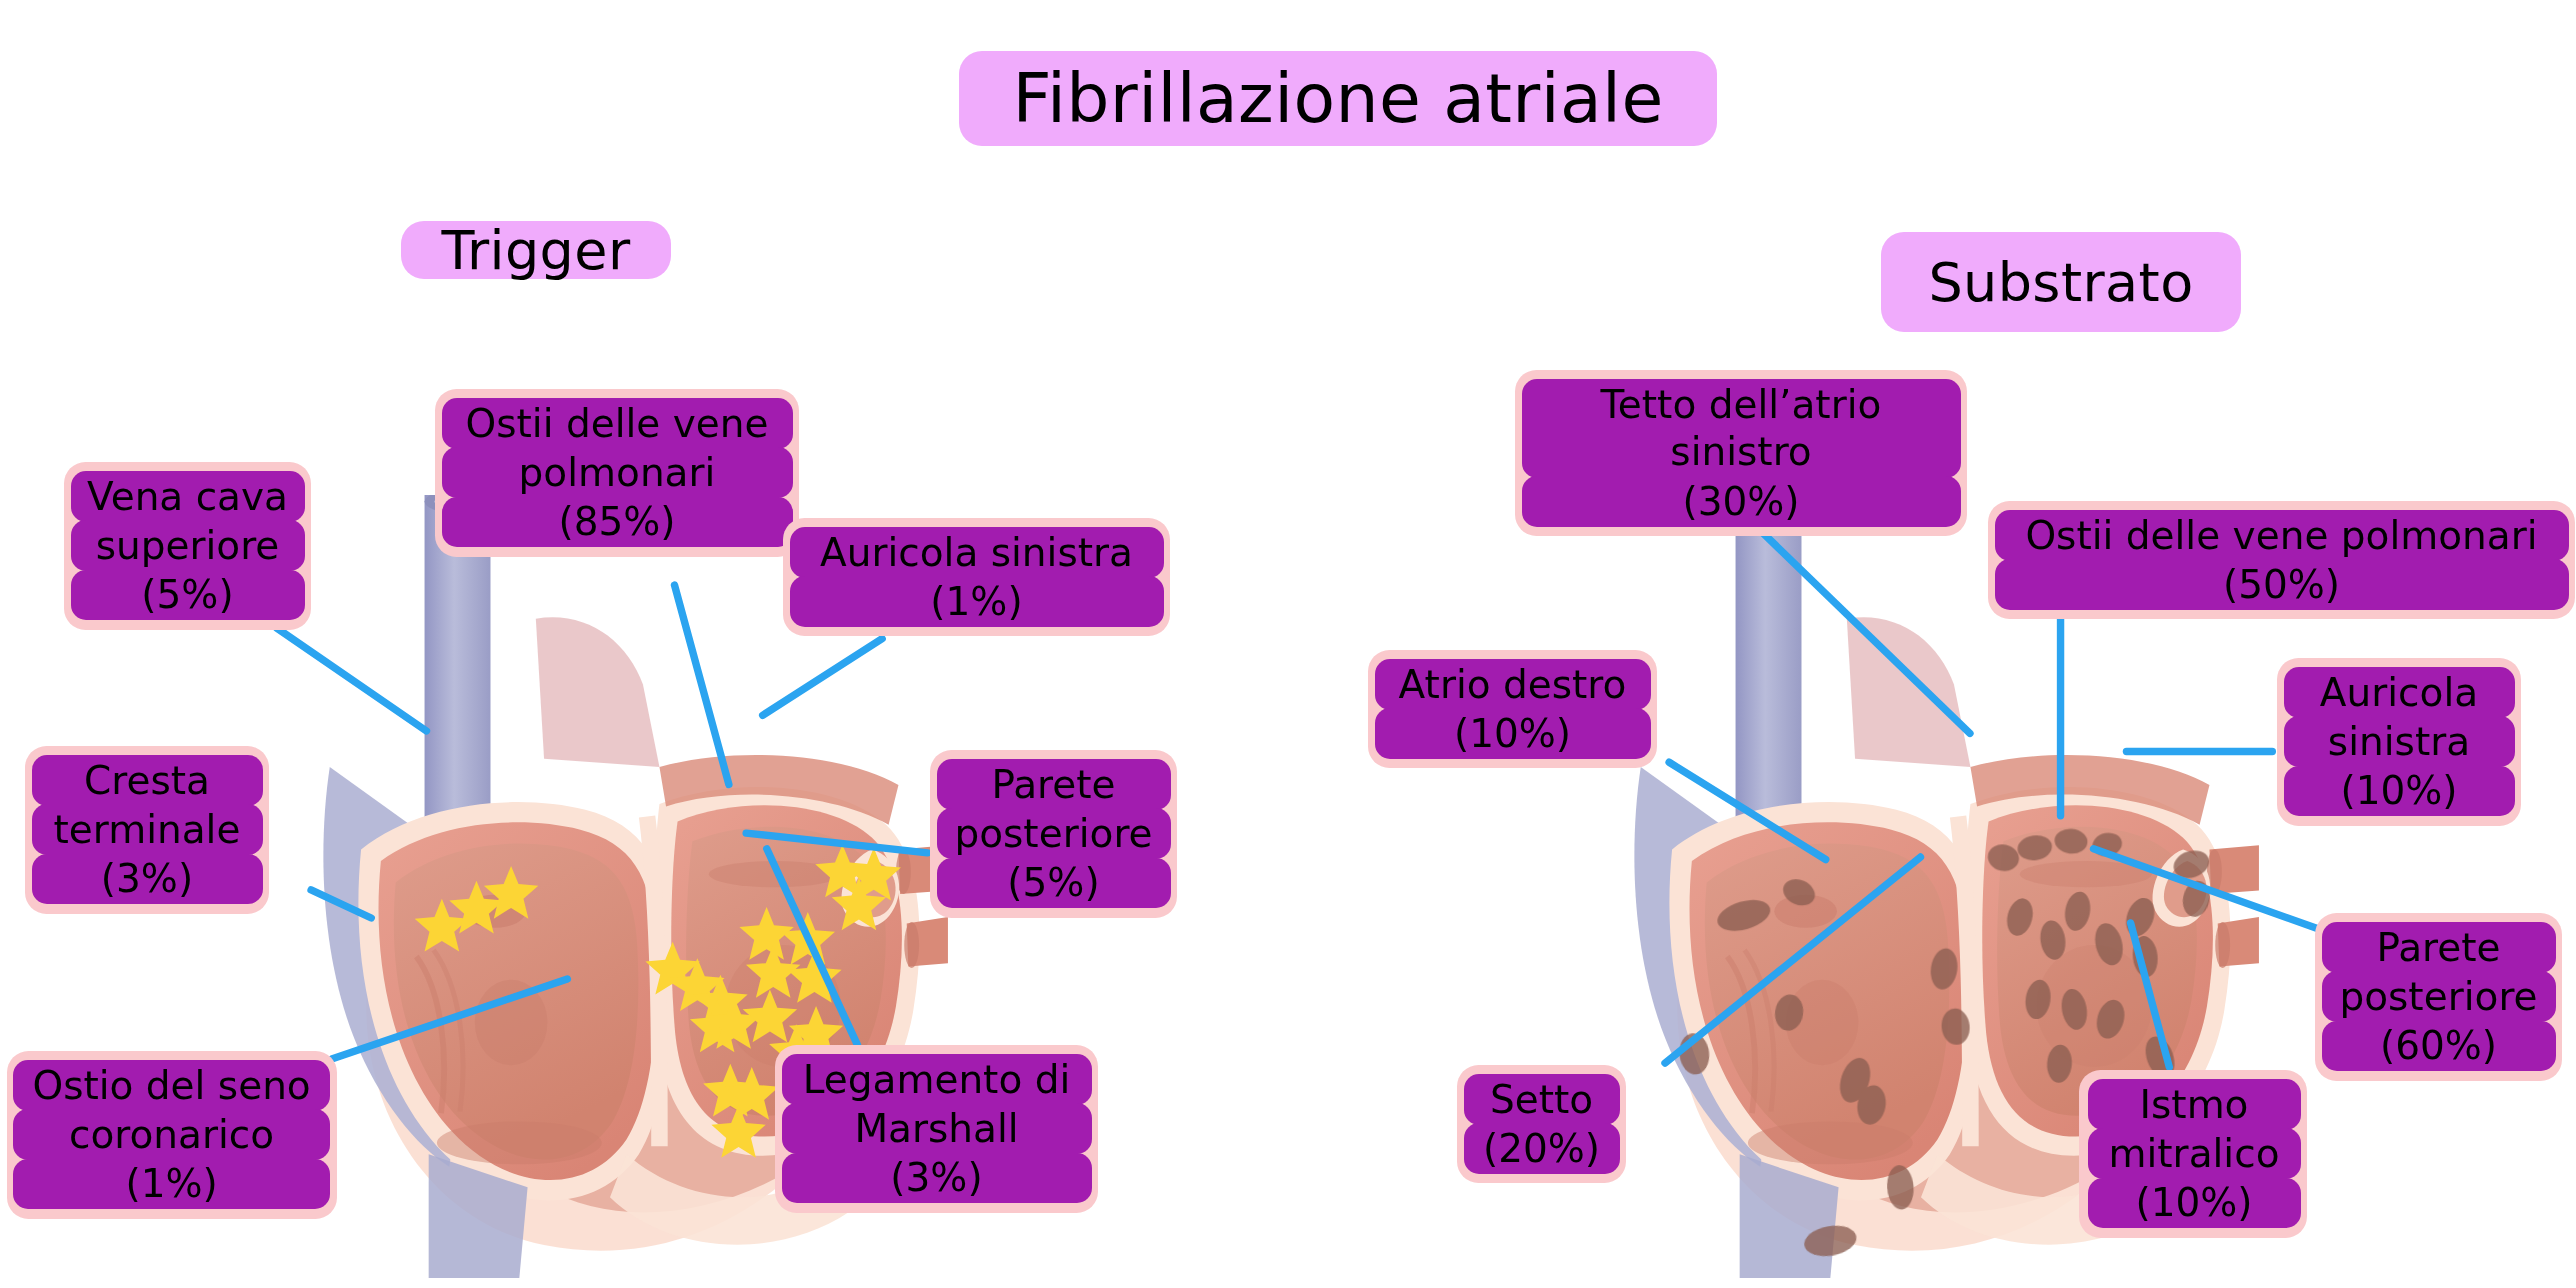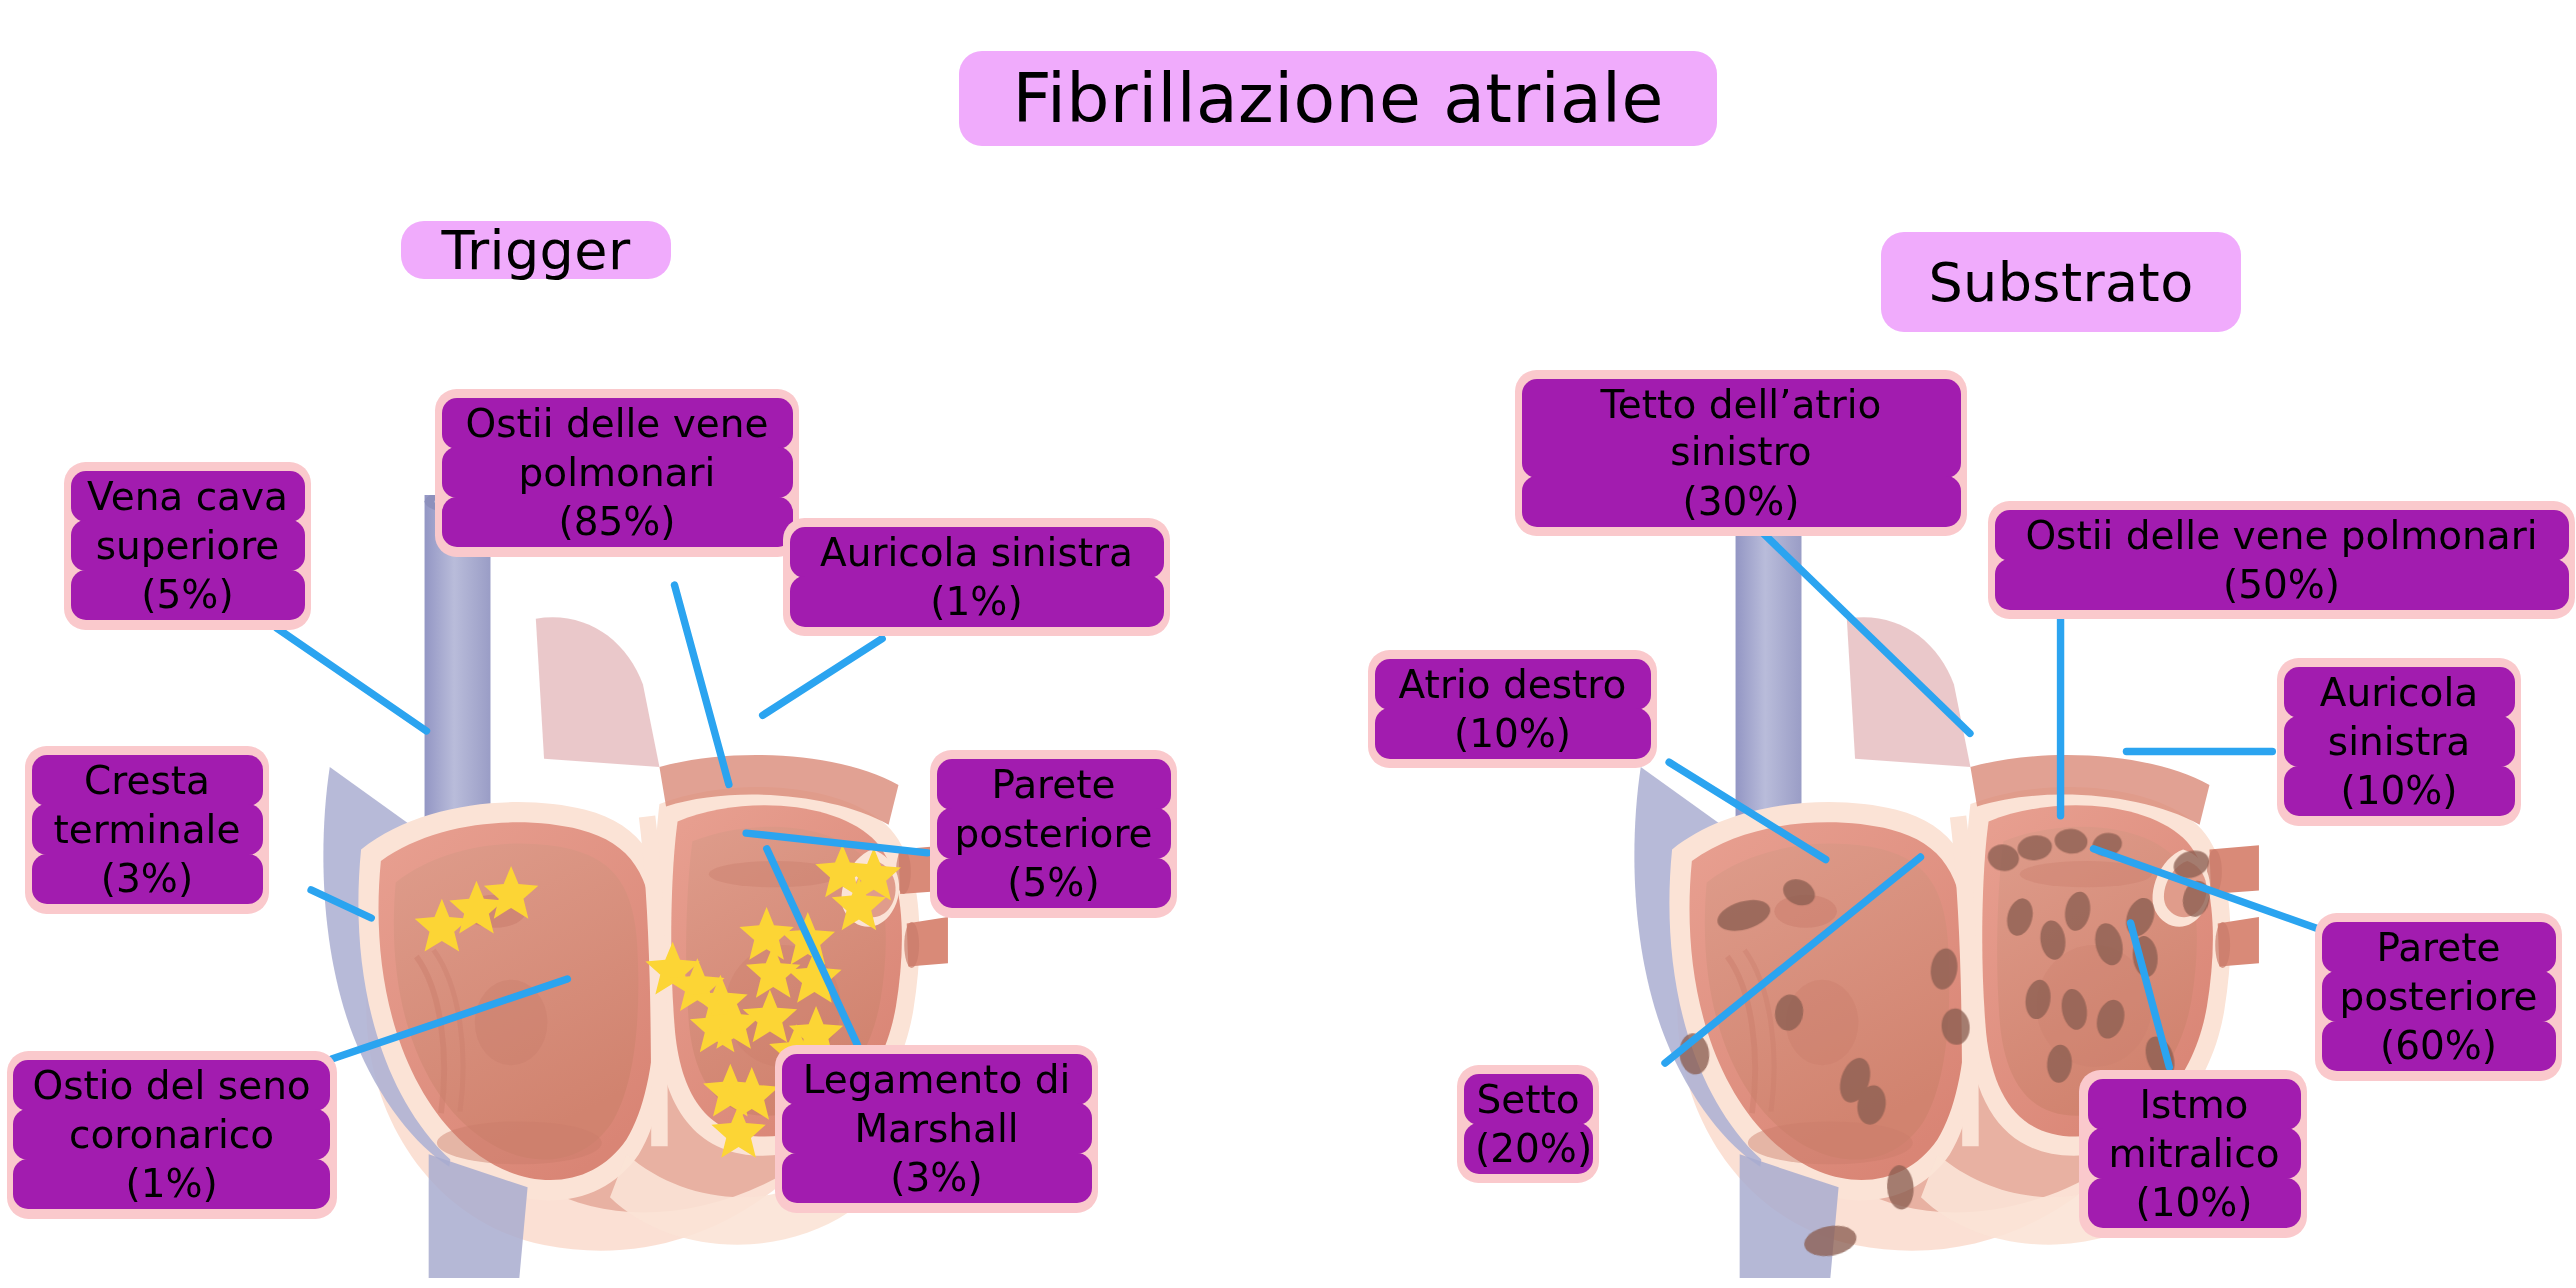--- a/index.html
+++ b/index.html
@@ -393,21 +393,21 @@
     <span class="ln">sinistra</span>
     <span class="ln">(10%)</span>
   </div>
 
   <div class="lbl" style="left:2315px; top:913px; width:247px;">
     <span class="ln">Parete</span>
     <span class="ln">posteriore</span>
     <span class="ln">(60%)</span>
   </div>
 
-  <div class="lbl" style="left:1457px; top:1065px; width:142px;">
+  <div class="lbl" style="left:1457px; top:1065px; width:169px;">
     <span class="ln">Setto</span>
     <span class="ln">(20%)</span>
   </div>
 
   <div class="lbl" style="left:2079px; top:1070px; width:228px;padding-left:20px;">
     <span class="ln">Istmo</span>
     <span class="ln">mitralico</span>
     <span class="ln">(10%)</span>
   </div>
 

